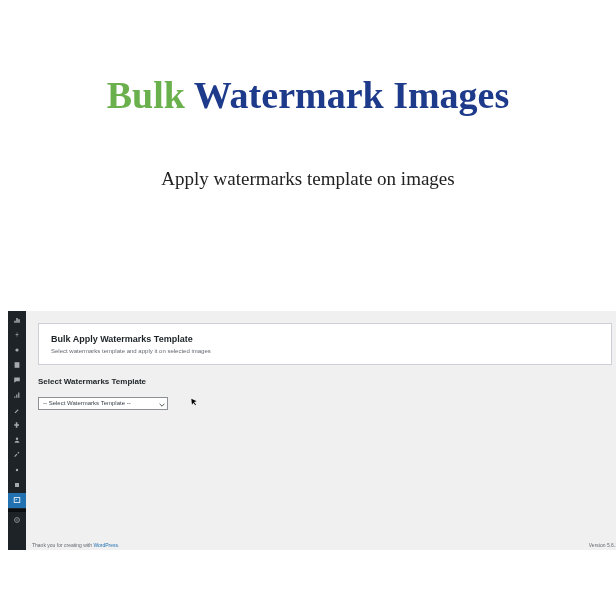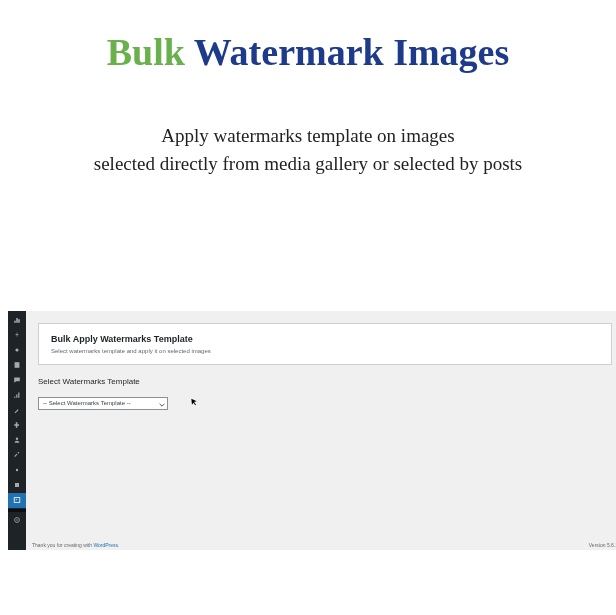--- a/index.html
+++ b/index.html
@@ -4,21 +4,21 @@
   <style>
     * { margin: 0; padding: 0; box-sizing: border-box; }
     body {
       width: 616px;
       height: 615px;
       background: #ffffff;
       font-family: Georgia, 'Times New Roman', serif;
       overflow: hidden;
     }
     .hero {
-      padding: 32px 30px 30px;
+      padding: 75px 30px 30px;
       text-align: center;
     }
     .hero-title {
       font-size: 38px;
       font-weight: bold;
       line-height: 1.1;
     }
     .hero-title .green { color: #6ab04c; }
     .hero-title .navy { color: #1e3a8a; }
     .hero-sub {
@@ -80,21 +80,21 @@
       font-weight: bold;
       color: #1d2327;
     }
     .card-desc {
       font-size: 6px;
       color: #646970;
       margin-top: 4px;
     }
     .section-label {
       font-size: 8px;
-      font-weight: normal;
+      font-weight: bold;
       color: #1d2327;
       margin-bottom: 5px;
     }
     .select-wrap {
       position: relative;
       display: inline-block;
     }
     select.tpl-select {
       font-size: 6px;
       padding: 2px 14px 2px 4px;
@@ -140,21 +140,20 @@
 </head>
 <body>
 
 <div class="hero">
   <h1 class="hero-title">
     <span class="green">Bulk</span>
     <span class="navy">Watermark Images</span>
   </h1>
   <div class="hero-sub">
     <div>Apply watermarks template on images</div>
-    <div>selected directly from media gallery or selected by posts</div>
   </div>
 </div>
 
 <div class="screenshot">
 
   <div class="wp-sidebar">
     <div class="sb-item">
         <span><svg viewBox="0 0 20 20">
             <path d="M3 12h4v5H3zm5-7h4v12H8zm5 3h4v9h-4z"></path>
           </svg></span>

